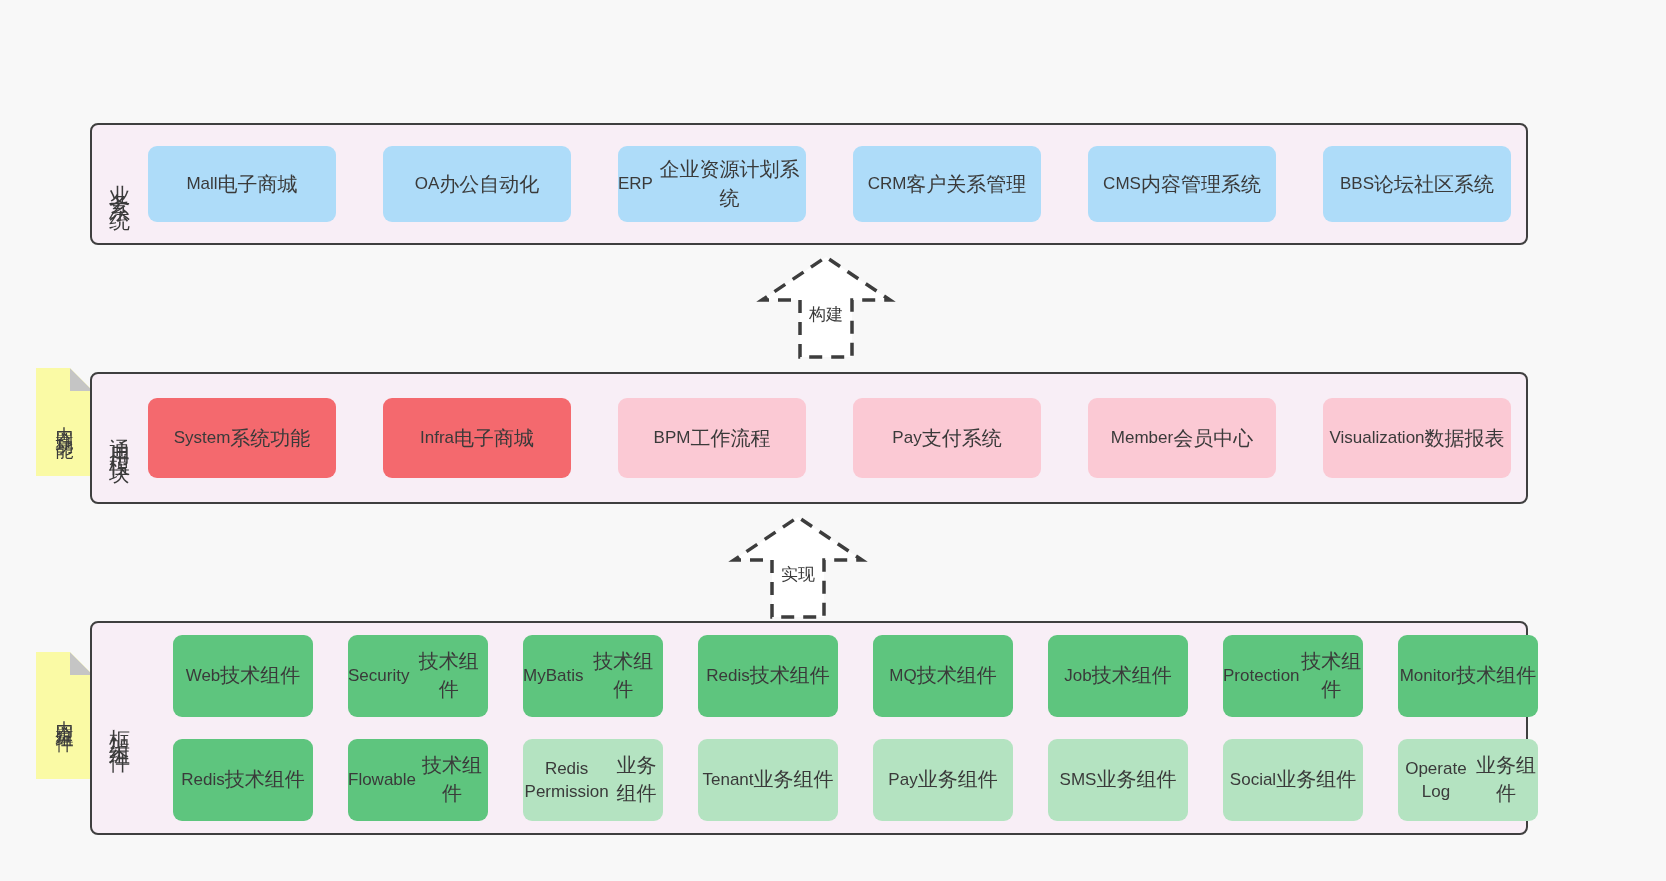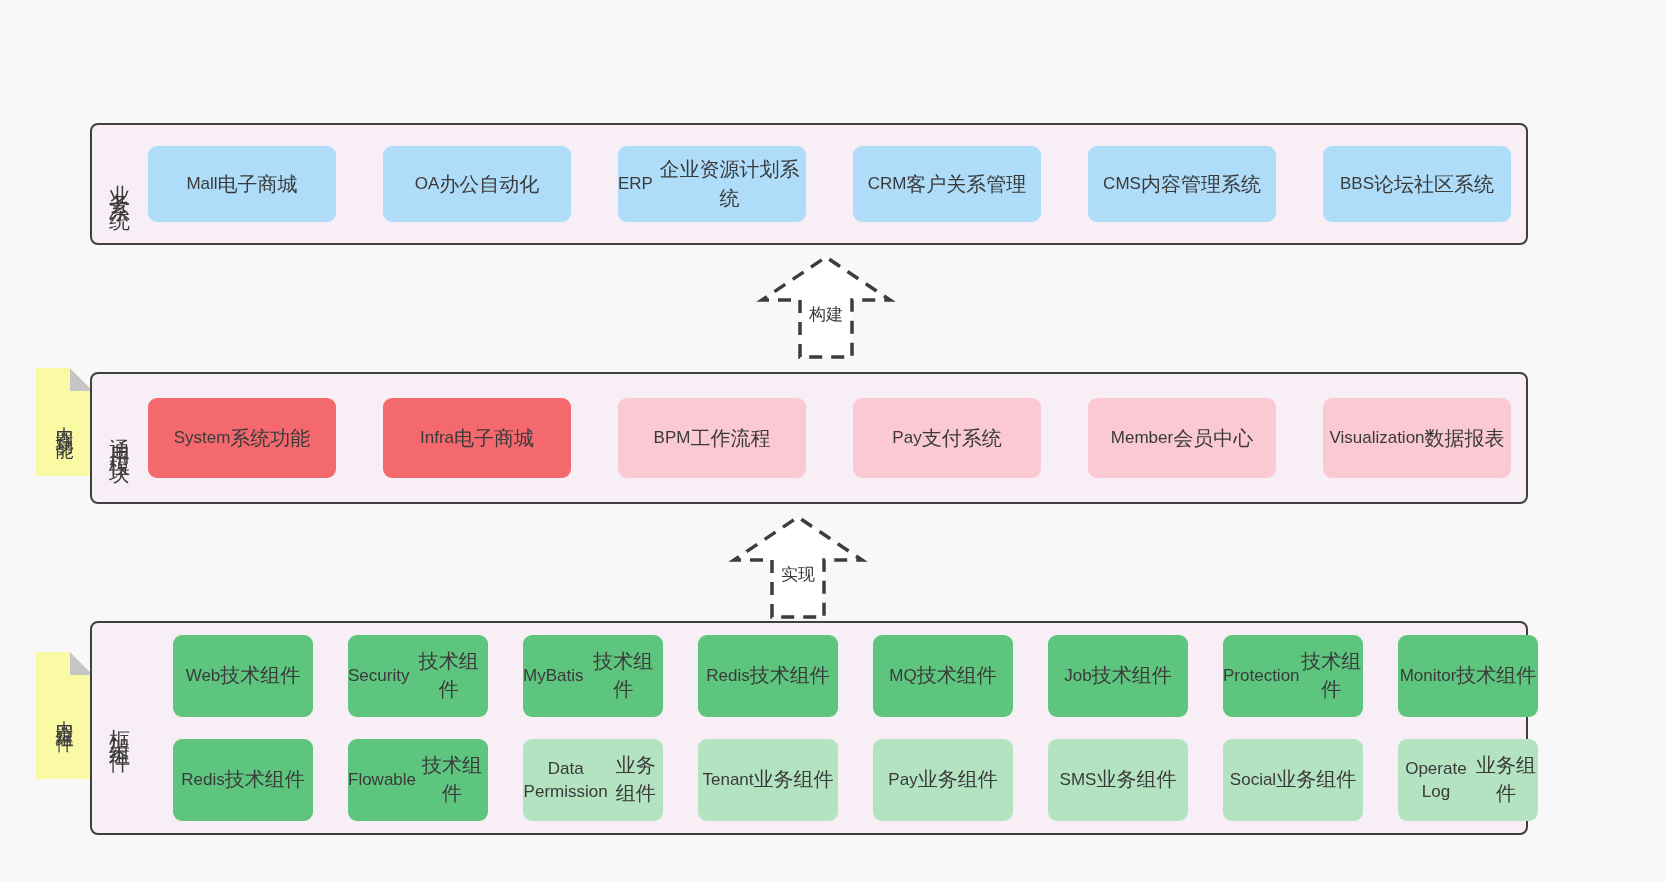--- a/index.html
+++ b/index.html
@@ -182,21 +182,21 @@
       </div>
       <div class="box green">
         <span class="title">Redis</span>
         <span class="sub">技术组件</span>
       </div>
       <div class="box green">
         <span class="title">Flowable</span>
         <span class="sub">技术组件</span>
       </div>
       <div class="box lgreen">
-        <span class="title">Data Permission</span>
+        <span class="title">Redis Permission</span>
         <span class="sub">业务组件</span>
       </div>
       <div class="box lgreen">
         <span class="title">Tenant</span>
         <span class="sub">业务组件</span>
       </div>
       <div class="box lgreen">
         <span class="title">Pay</span>
         <span class="sub">业务组件</span>
       </div>

